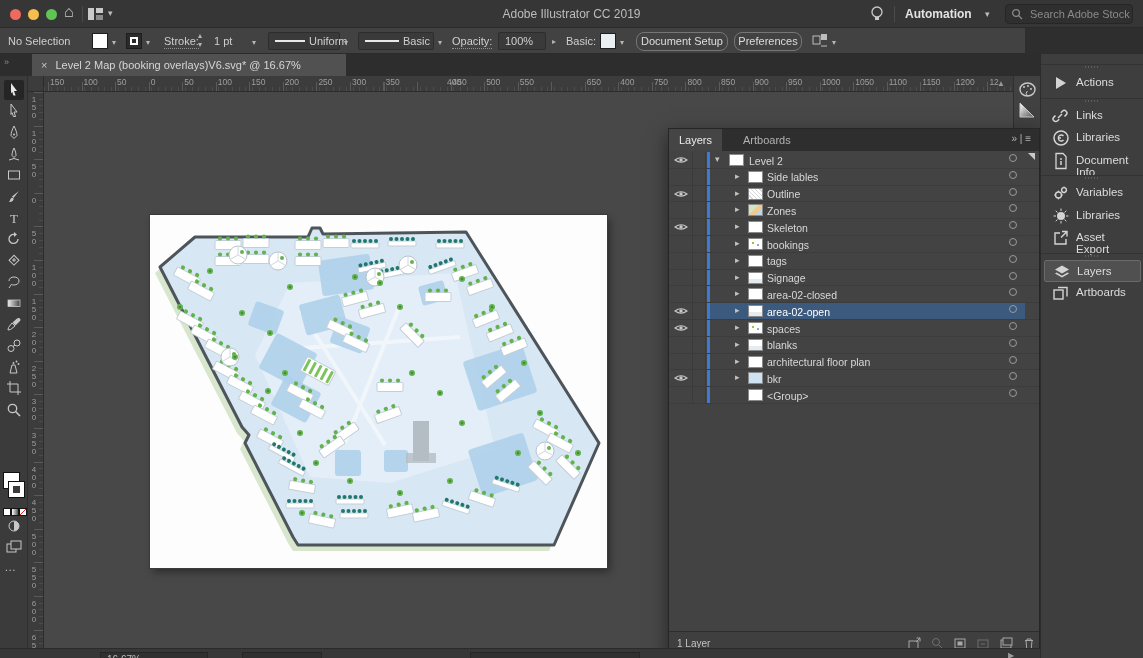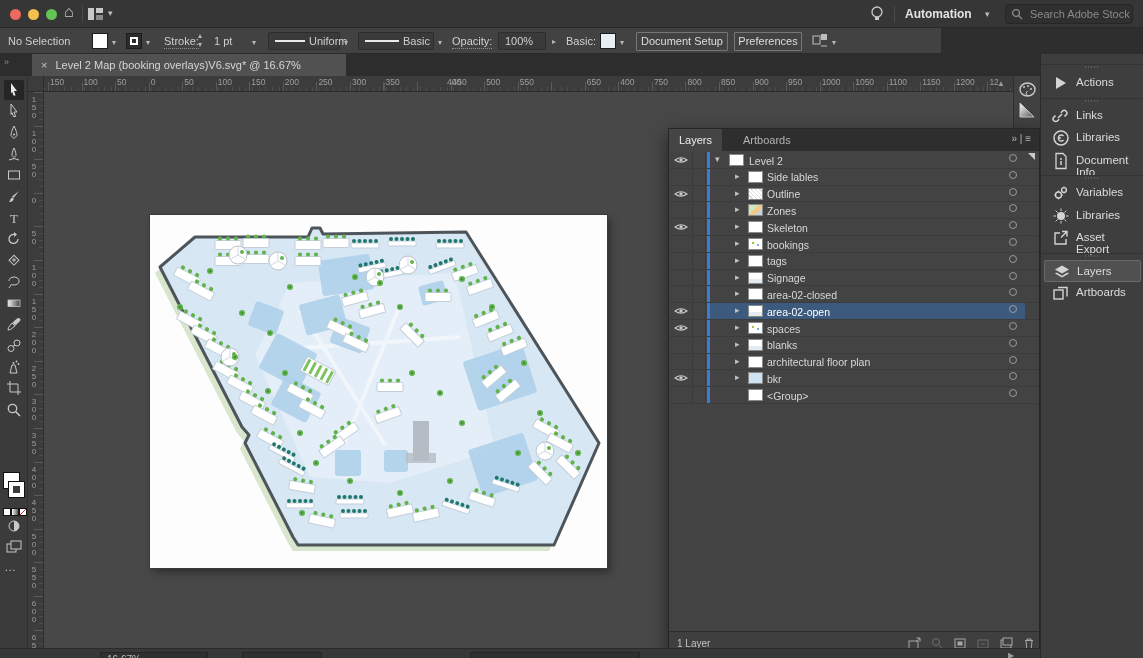--- a/index.html
+++ b/index.html
@@ -19,27 +19,27 @@
   #workspace-chevron { position:absolute; left:108px; top:8px; color:#bdbdbd; font-size:9px; }
   #app-title { position:absolute; left:0; right:0; top:7px; text-align:center; color:#bdbdbd; font-size:12px; }
   #bulb-icon { position:absolute; left:870px; top:5px; }
   #automation-menu { position:absolute; left:905px; top:7px; color:#e3e3e3; font-size:12px; font-weight:bold; }
   #automation-chevron { position:absolute; left:985px; top:9px; color:#bdbdbd; font-size:9px; }
   #stock-search { position:absolute; left:1005px; top:4px; width:128px; height:20px; background:#2f2f2f;
     border:1px solid #262626; border-radius:4px; color:#8a8a8a; font-size:11px; line-height:18px; padding-left:24px; }
   #stock-search .mag { position:absolute; left:5px; top:3px; }
 
   
-  #controlbar { position:absolute; left:0; top:28px; width:941px; height:26px; background:#424242;
+  #controlbar { position:absolute; left:0; top:28px; width:1025px; height:26px; background:#424242;
     border-bottom:1px solid #2b2b2b; color:#cfcfcf; font-size:11px;padding-left:40px; }
   .cb { position:absolute; top:7px; }
   .swatch { position:absolute; top:5px; width:16px; height:16px; background:#fff; border:1px solid #1e1e1e; }
   .chev { color:#b5b5b5; font-size:8px; }
   .inset { position:absolute; top:4px; height:18px; background:#3a3a3a; border:1px solid #2d2d2d; border-radius:2px; }
-  .btn { position:absolute; top:4px; height:19px; border:1px solid #767676; border-radius:1px;
+  .btn { position:absolute; top:4px; height:19px; border:1px solid #767676; border-radius:8px;
     color:#dedede; font-size:11px; text-align:center; line-height:17px; background:transparent; }
   .dotted { border-bottom:1px dotted #8f8f8f; padding-bottom:1px; }
 
   
   #tabstrip { position:absolute; left:0; top:54px; width:1040px; height:22px; background:#2d2d2d; }
   #tabstrip-chevrons { position:absolute; left:4px; top:3px; color:#8d8d8d; font-size:9px; letter-spacing:-1px;}
   #doc-tab { position:absolute; left:32px; top:0; width:314px; height:22px; background:#515151;
     color:#d6d6d6; font-size:11px; line-height:22px; }
   #doc-tab .close { margin:0 8px 0 9px; color:#c4c4c4; font-size:11px; }
 
@@ -140,20 +140,21 @@
     <span id="home-icon">⌂</span>
     <div class="tb-sep" style="left:82px"></div>
     <span id="workspace-icon">
       <svg width="15" height="12">
           <rect x="0" y="0" width="6" height="12" fill="#c9c9c9"></rect>
           <rect x="8" y="0" width="7" height="5" fill="#c9c9c9"></rect>
           <rect x="8" y="7" width="7" height="5" fill="#8b8b8b"></rect>
         </svg>
     </span>
     <span id="workspace-chevron">▾</span>
+    <div id="app-title">Adobe Illustrator CC 2019</div>
     <span id="bulb-icon">
       <svg width="14" height="18" viewBox="0 0 14 18">
           <circle cx="7" cy="7" r="5" fill="none" stroke="#c9c9c9" stroke-width="1.3"></circle>
           <rect x="5" y="12" width="4" height="3" fill="#c9c9c9"></rect>
         </svg>
     </span>
     <div class="tb-sep" style="left:894px"></div>
     <span id="automation-menu">Automation</span>
     <span id="automation-chevron">▾</span>
     <div id="stock-search">

